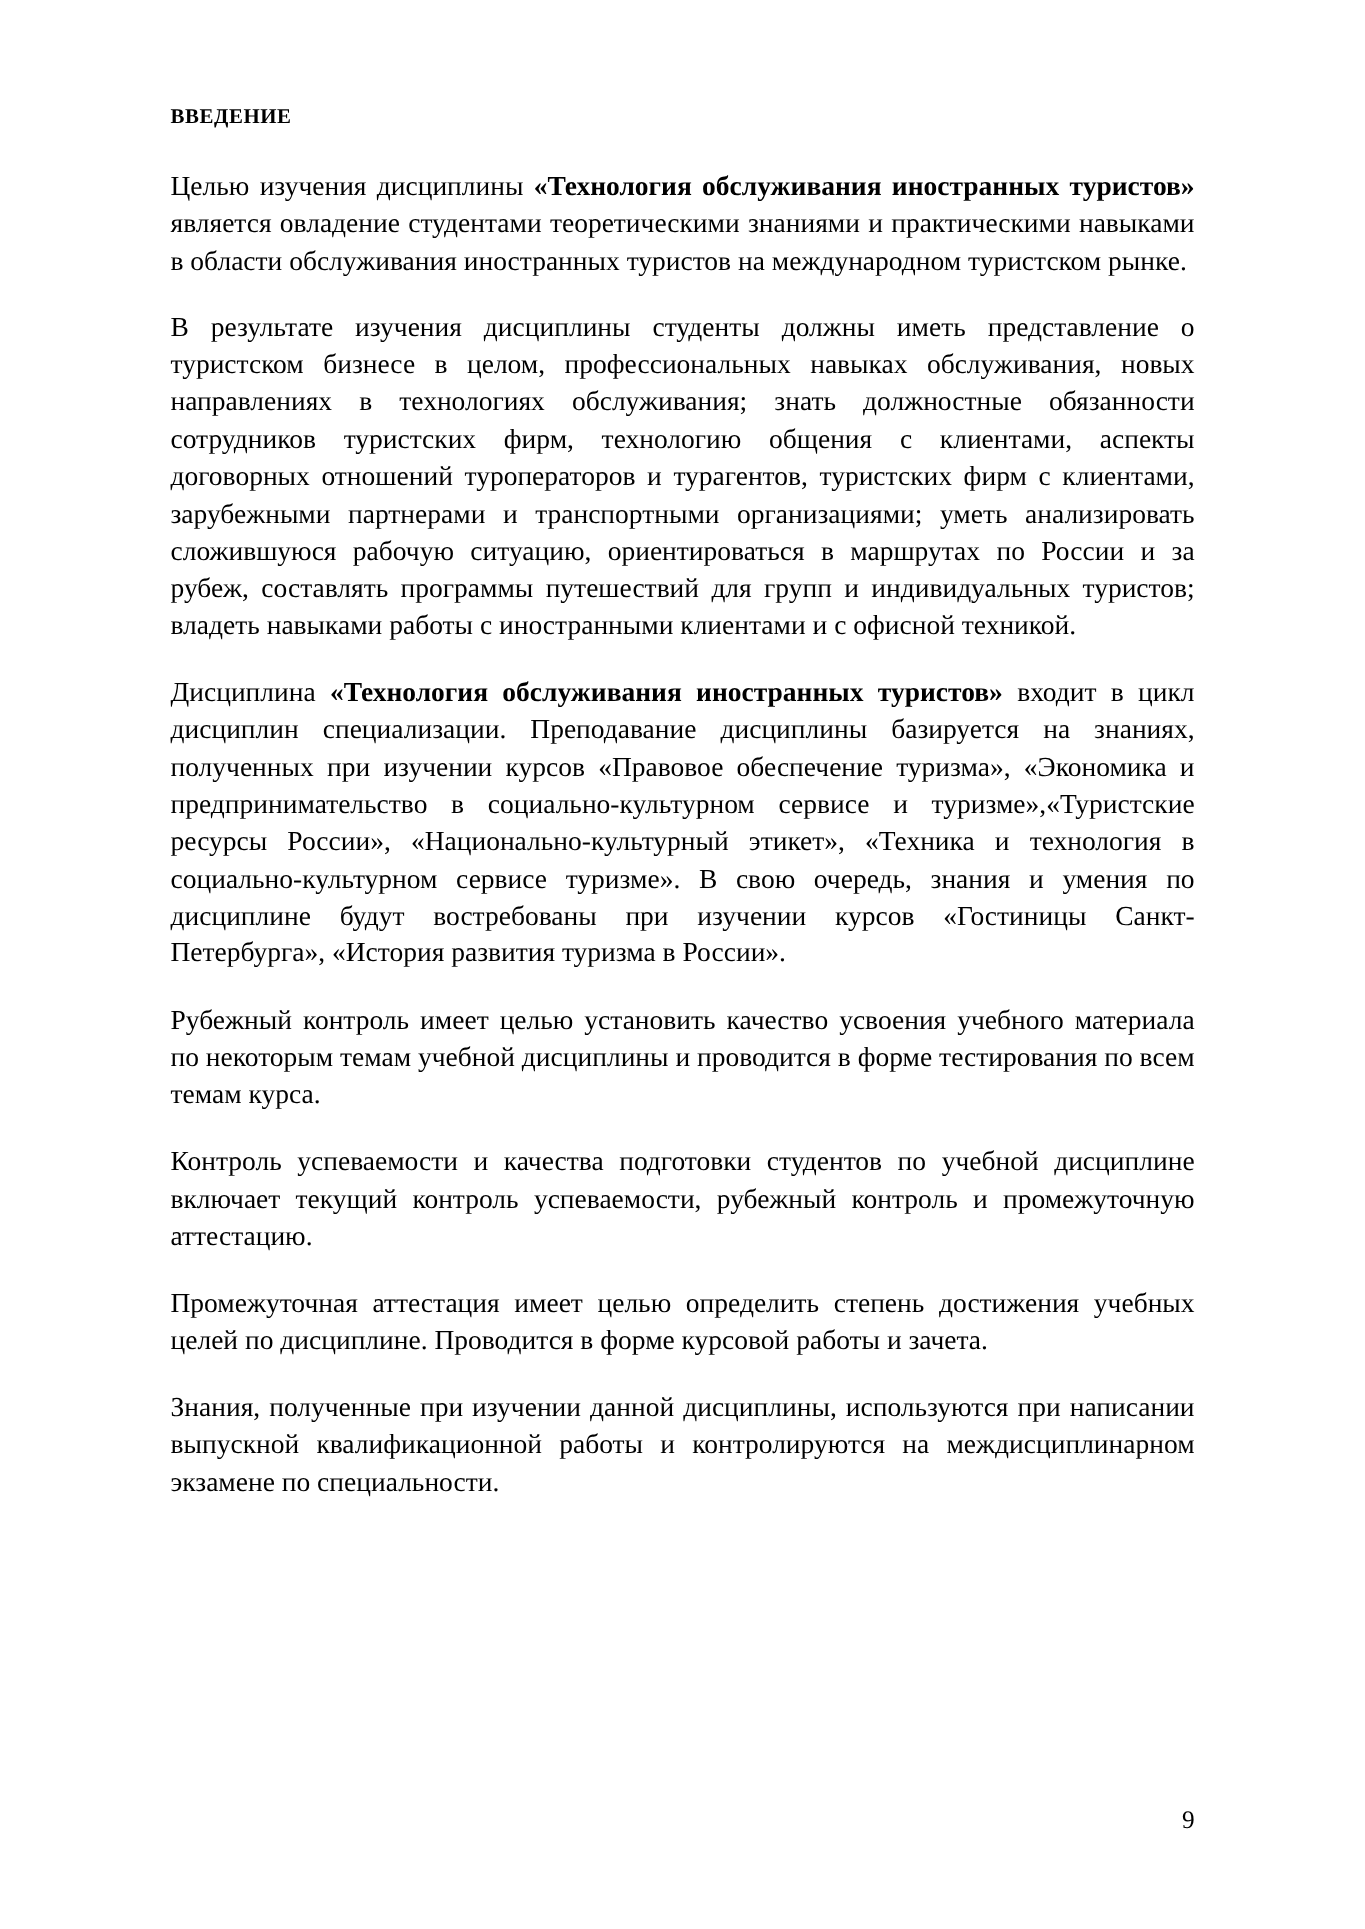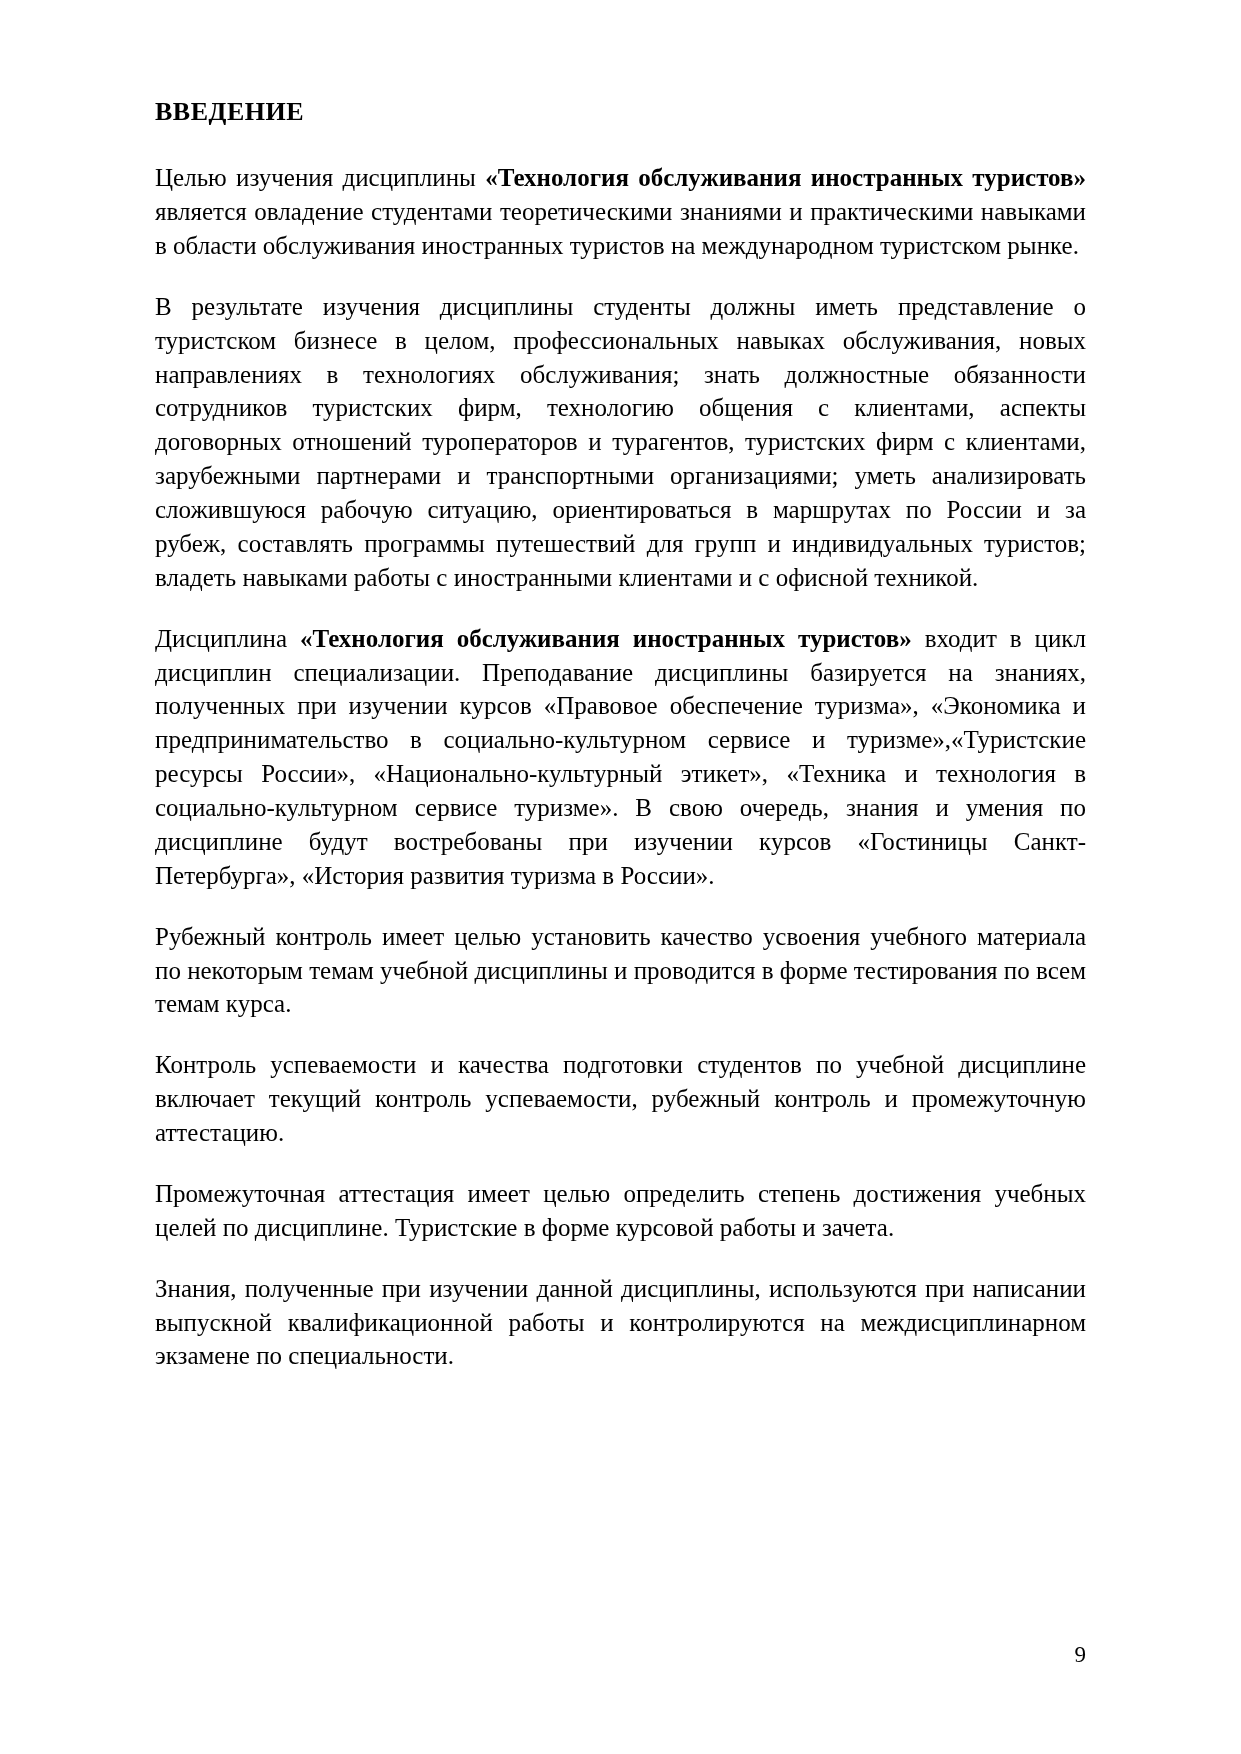--- a/index.html
+++ b/index.html
@@ -21,21 +21,21 @@
     left: 0;
     width: 1241px;
     height: 1754px;
     box-sizing: border-box;
     padding: 96px 155px 60px 155px;
   }
   .content {
     width: 931px;
   }
   .doc-heading {
-    font-size: 26px;
+    font-size: 19px;
     font-weight: bold;
     letter-spacing: 0.5px;
     margin: 0 0 34px 0;
     line-height: 1.2;
   }
   p.para {
     font-size: 25px;
     line-height: 1.355;
     text-align: justify;
     text-justify: inter-word;
@@ -60,18 +60,18 @@
 
 <div class="page">
   <div class="content">
     <h1 class="doc-heading">ВВЕДЕНИЕ</h1>
     <div id="paragraph-container">
         <p class="para"><span>Целью изучения дисциплины </span><b>«Технология обслуживания иностранных туристов»</b><span> является овладение студентами теоретическими знаниями и практическими навыками в области обслуживания иностранных туристов на международном туристском рынке.</span></p>
         <p class="para"><span>В результате изучения дисциплины студенты должны иметь  представление  о туристском бизнесе  в  целом,  профессиональных  навыках   обслуживания, новых  направлениях  в технологиях  обслуживания;  знать  должностные  обязанности  сотрудников  туристских фирм,  технологию общения с клиентами, аспекты договорных отношений туроператоров и турагентов, туристских фирм с клиентами, зарубежными партнерами и транспортными организациями; уметь  анализировать  сложившуюся рабочую ситуацию,  ориентироваться в  маршрутах  по  России  и  за  рубеж,  составлять  программы  путешествий  для  групп  и индивидуальных  туристов;  владеть  навыками  работы  с  иностранными  клиентами  и  с офисной  техникой.</span></p>
         <p class="para"><span>Дисциплина </span><b>«Технология  обслуживания  иностранных  туристов»</b><span> входит  в  цикл дисциплин специализации. Преподавание дисциплины базируется на знаниях, полученных при   изучении   курсов   «Правовое   обеспечение   туризма»,   «Экономика   и предпринимательство в социально-культурном сервисе и туризме»,«Туристские ресурсы России»,  «Национально-культурный  этикет»,  «Техника  и  технология  в  социально-культурном сервисе туризме». В свою очередь, знания и умения по дисциплине будут востребованы  при  изучении  курсов  «Гостиницы  Санкт-Петербурга»,  «История  развития туризма в России».</span></p>
         <p class="para"><span>Рубежный  контроль  имеет  целью  установить  качество  усвоения  учебного  материала  по некоторым темам учебной дисциплины и проводится в форме тестирования по всем темам курса.</span></p>
         <p class="para"><span>Контроль  успеваемости  и  качества  подготовки  студентов  по  учебной  дисциплине включает  текущий  контроль  успеваемости,  рубежный  контроль  и  промежуточную аттестацию.</span></p>
-        <p class="para"><span>Промежуточная аттестация имеет целью определить степень достижения учебных целей по дисциплине. Туристские в форме курсовой работы и зачета.</span></p>
+        <p class="para"><span>Промежуточная аттестация имеет целью определить степень достижения учебных целей по дисциплине. Проводится в форме курсовой работы и зачета.</span></p>
         <p class="para"><span>Знания,  полученные  при  изучении  данной  дисциплины,  используются  при  написании выпускной   квалификационной   работы   и   контролируются   на   междисциплинарном экзамене по специальности.</span></p>
       </div>
   </div>
   <div class="page-number">9</div>
 </div>
 
 </body></html>

